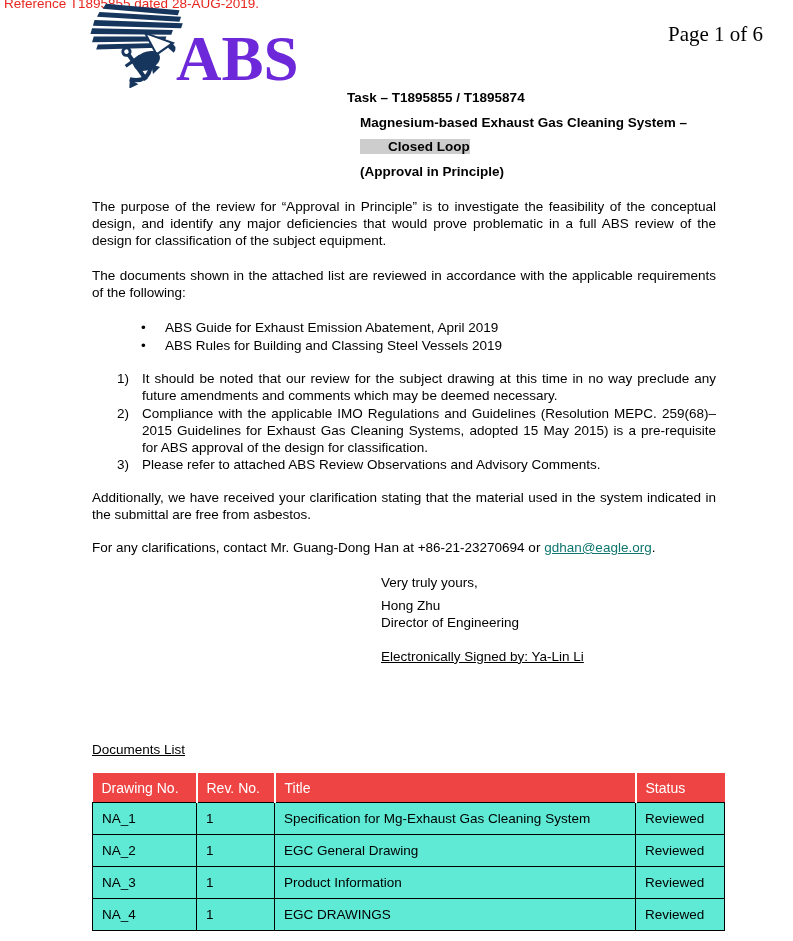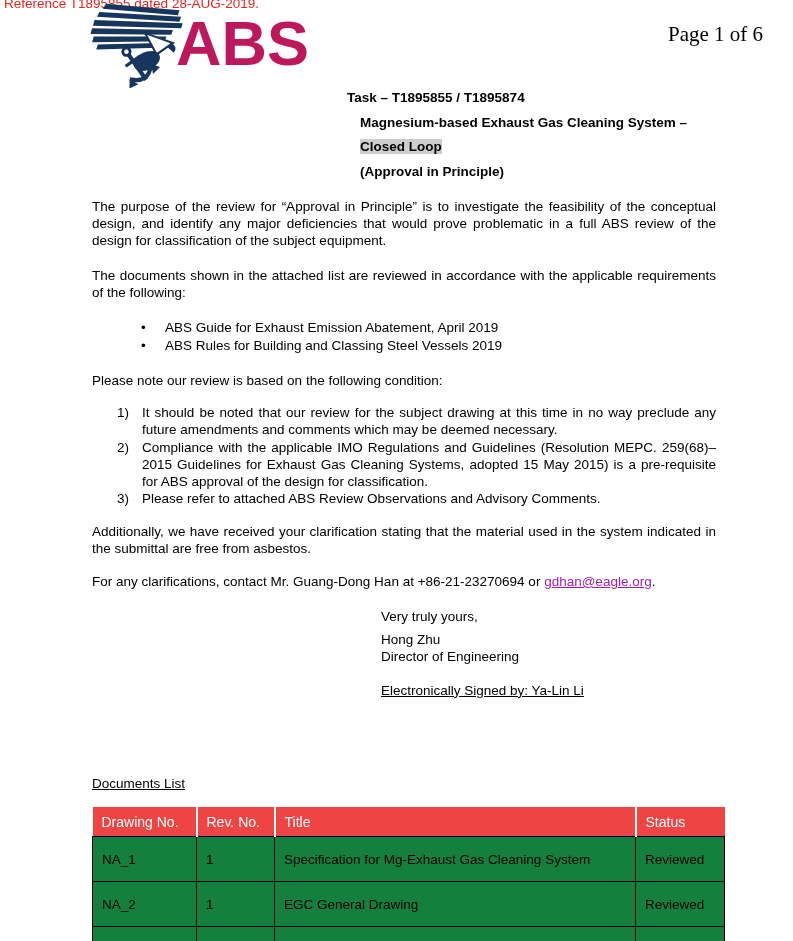--- a/index.html
+++ b/index.html
@@ -13,76 +13,76 @@
   .page { position:relative; width:793px; height:941px; padding:0 77px 0 92px; overflow:hidden; }
 
   
   .ref-line {
     position:absolute; top:-4px; left:4px;
     color:#e8261f; font-size:13.5px; white-space:nowrap;
   }
   .logo { position:absolute; top:2px; left:88px; display:flex; align-items:flex-start; }
   .logo svg { width:98px; height:86px; }
   .logo-text {
-    color:#be185d; font-weight:bold; font-size:63px; line-height:78px;
-    letter-spacing:0px; margin-left:-10px; margin-top:2px;
+    color:#6d28d9; font-weight:bold; font-size:63px; line-height:78px;
+    letter-spacing:0px; margin-left:-10px; margin-top:18px;font-family:Liberation Serif, serif;
   }
   .page-num {
     position:absolute; top:22px; left:668px;
     font-family:"Liberation Serif", serif; font-size:21px;
   }
 
   
   .task-block {
     margin-left:255px; padding-top:90px;
     font-weight:bold; font-size:13.5px; line-height:16.5px; width:400px;
   }
   .task-indent { padding-left:13px;margin-top:8px; }
-  .hl { background:#cdcdcd; }
+  .hl { background:#cdcdcd;padding-left:28px; }
 
   
   .para { font-size:13.5px; line-height:17px; }
   .just { text-align:justify; }
   .attention { margin-top:19px; }
   .mt18 { margin-top:18px; }
   .mt17 { margin-top:17px; }
   .mt16 { margin-top:16px; }
   .mt15 { margin-top:15px; }
 
   .bullet-list { margin-top:18px; padding-left:49px; font-size:13.5px; line-height:18px; }
   .bullet-row { display:flex; }
   .bullet-dot { width:24px; }
 
   .num-list { margin-top:15px; padding-left:25px; font-size:13.5px; line-height:17.3px; }
   .num-row { display:flex; }
   .num-marker { flex:0 0 25px; }
   .num-text { flex:1; text-align:justify; }
 
-  .link { color:#a21caf; text-decoration:underline; }
+  .link { color:#0f766e; text-decoration:underline; }
 
   .signoff { margin-left:289px; font-size:13.5px; line-height:17px; }
   .signoff .closing { margin-top:18px; }
   .signoff .name { margin-top:6px; }
   .signoff .esign { margin-top:17px;text-decoration:underline; }
 
   .docs-heading { margin-top:77px; font-size:13.5px; text-decoration:underline; }
 
   table.docs {
     margin-top:16px; border-collapse:collapse; width:632px;
     font-size:13.5px; table-layout:fixed;
   }
   table.docs th {
     background:#ef4444; color:#fff; font-weight:normal; font-size:14px;
     text-align:left; height:30px; padding:0 0 0 9px;
     border-right:2px solid #fff; border-bottom:1px solid #000;
   }
   table.docs th:last-child { border-right:none; }
   table.docs td {
-    border:1px solid #000; height:45px; padding:0 0 0 9px;
-    background:#15803d; vertical-align:middle;
+    border:1px solid #000; height:32px; padding:0 0 0 9px;
+    background:#5eead4; vertical-align:middle;
   }
 </style>
 </head>
 <body>
 
 <div class="page">
 
   <div class="ref-line">Reference T1895855 dated 28-AUG-2019.</div>
 
   <div class="logo">
@@ -128,21 +128,20 @@
     <div class="bullet-row">
       <span class="bullet-dot">•</span>
       <span>ABS Guide for Exhaust Emission Abatement, April 2019</span>
     </div>
     <div class="bullet-row">
       <span class="bullet-dot">•</span>
       <span>ABS Rules for Building and Classing Steel Vessels 2019</span>
     </div>
   </div>
 
-  <p class="para mt17">Please note our review is based on the following condition:</p>
 
   <div class="num-list">
     <div class="num-row">
       <span class="num-marker">1)</span>
       <span class="num-text">It should be noted that our review for the subject drawing at this time in no way preclude any future amendments and comments which may be deemed necessary.</span>
     </div>
     <div class="num-row">
       <span class="num-marker">2)</span>
       <span class="num-text">Compliance with the applicable IMO Regulations and Guidelines (Resolution MEPC. 259(68)– 2015 Guidelines for Exhaust Gas Cleaning Systems, adopted 15 May 2015) is a pre-requisite for ABS approval of the design for classification.</span>
     </div>

